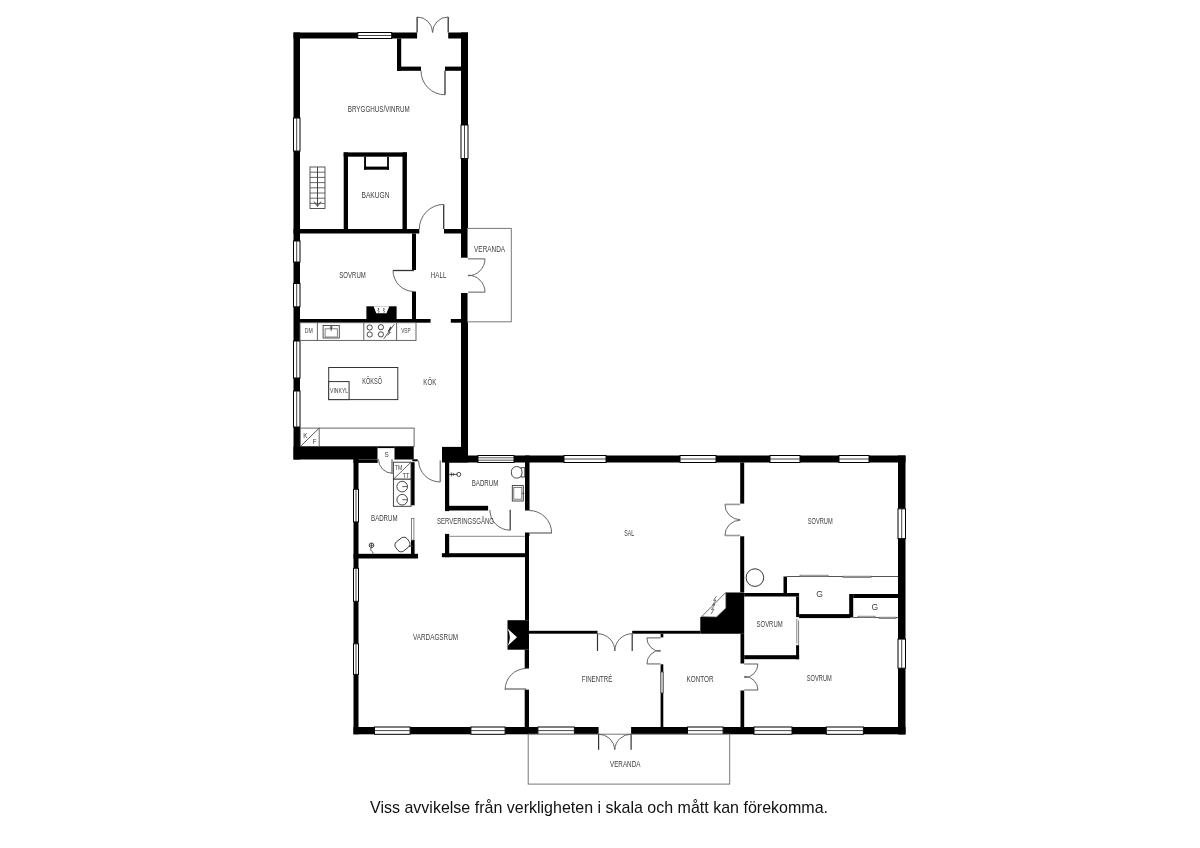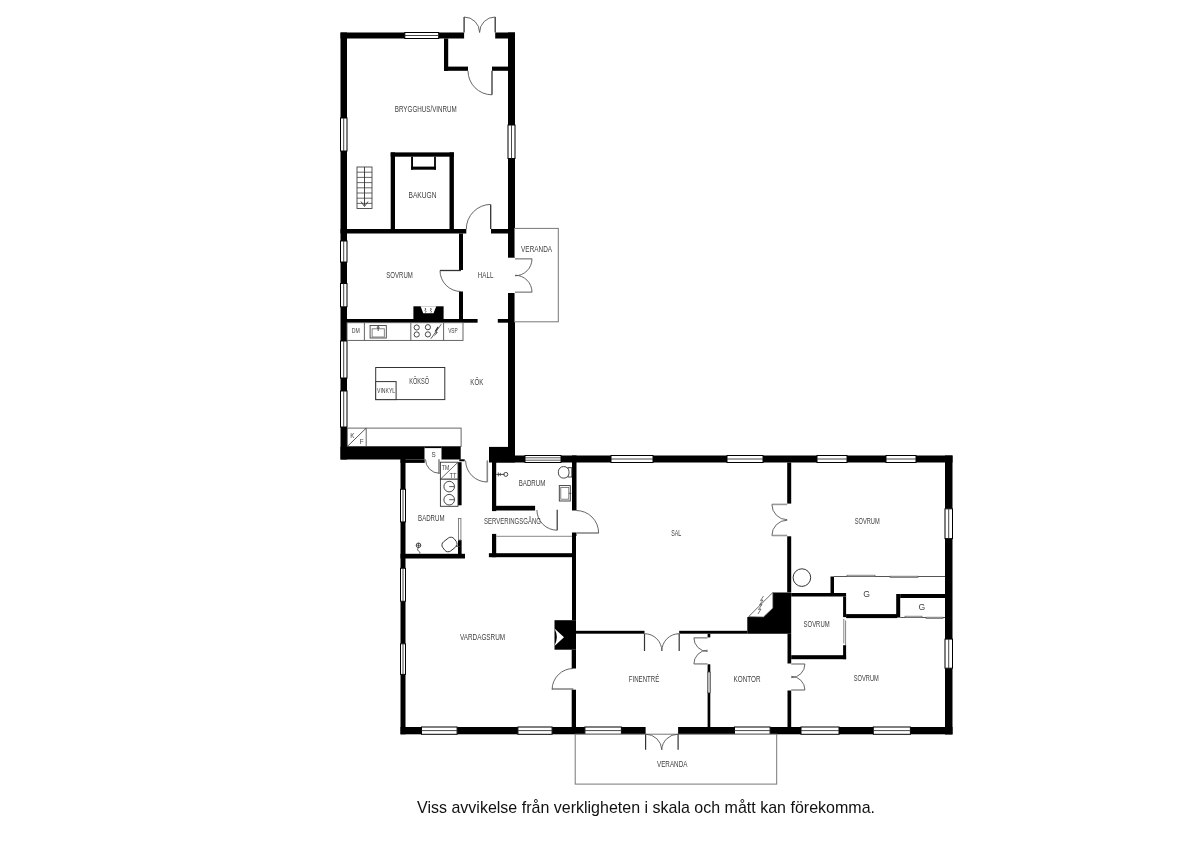--- a/index.html
+++ b/index.html
@@ -1,16 +1,16 @@
 <!DOCTYPE html>
 <html><head>
 <meta charset="utf-8">
 <style>
   html,body{margin:0;padding:0;background:#fff;}
-  .page{position:relative;width:952px;height:848px;background:#eab308;overflow:hidden;margin-left:47px;}
+  .page{position:relative;width:952px;height:848px;background:#eab308;overflow:hidden;}
   svg{position:absolute;top:0;left:0;}
   text{font-family:"Liberation Sans",sans-serif;fill:#3d3d3d;}
   .rm{font-size:8.6px;}
   .sm{font-size:6.3px;}
   .disc{font-size:17px;fill:#111;}
 </style>
 </head>
 <body>
 <div class="page">
 <svg width="1200" height="848" viewBox="0 0 1200 848">

